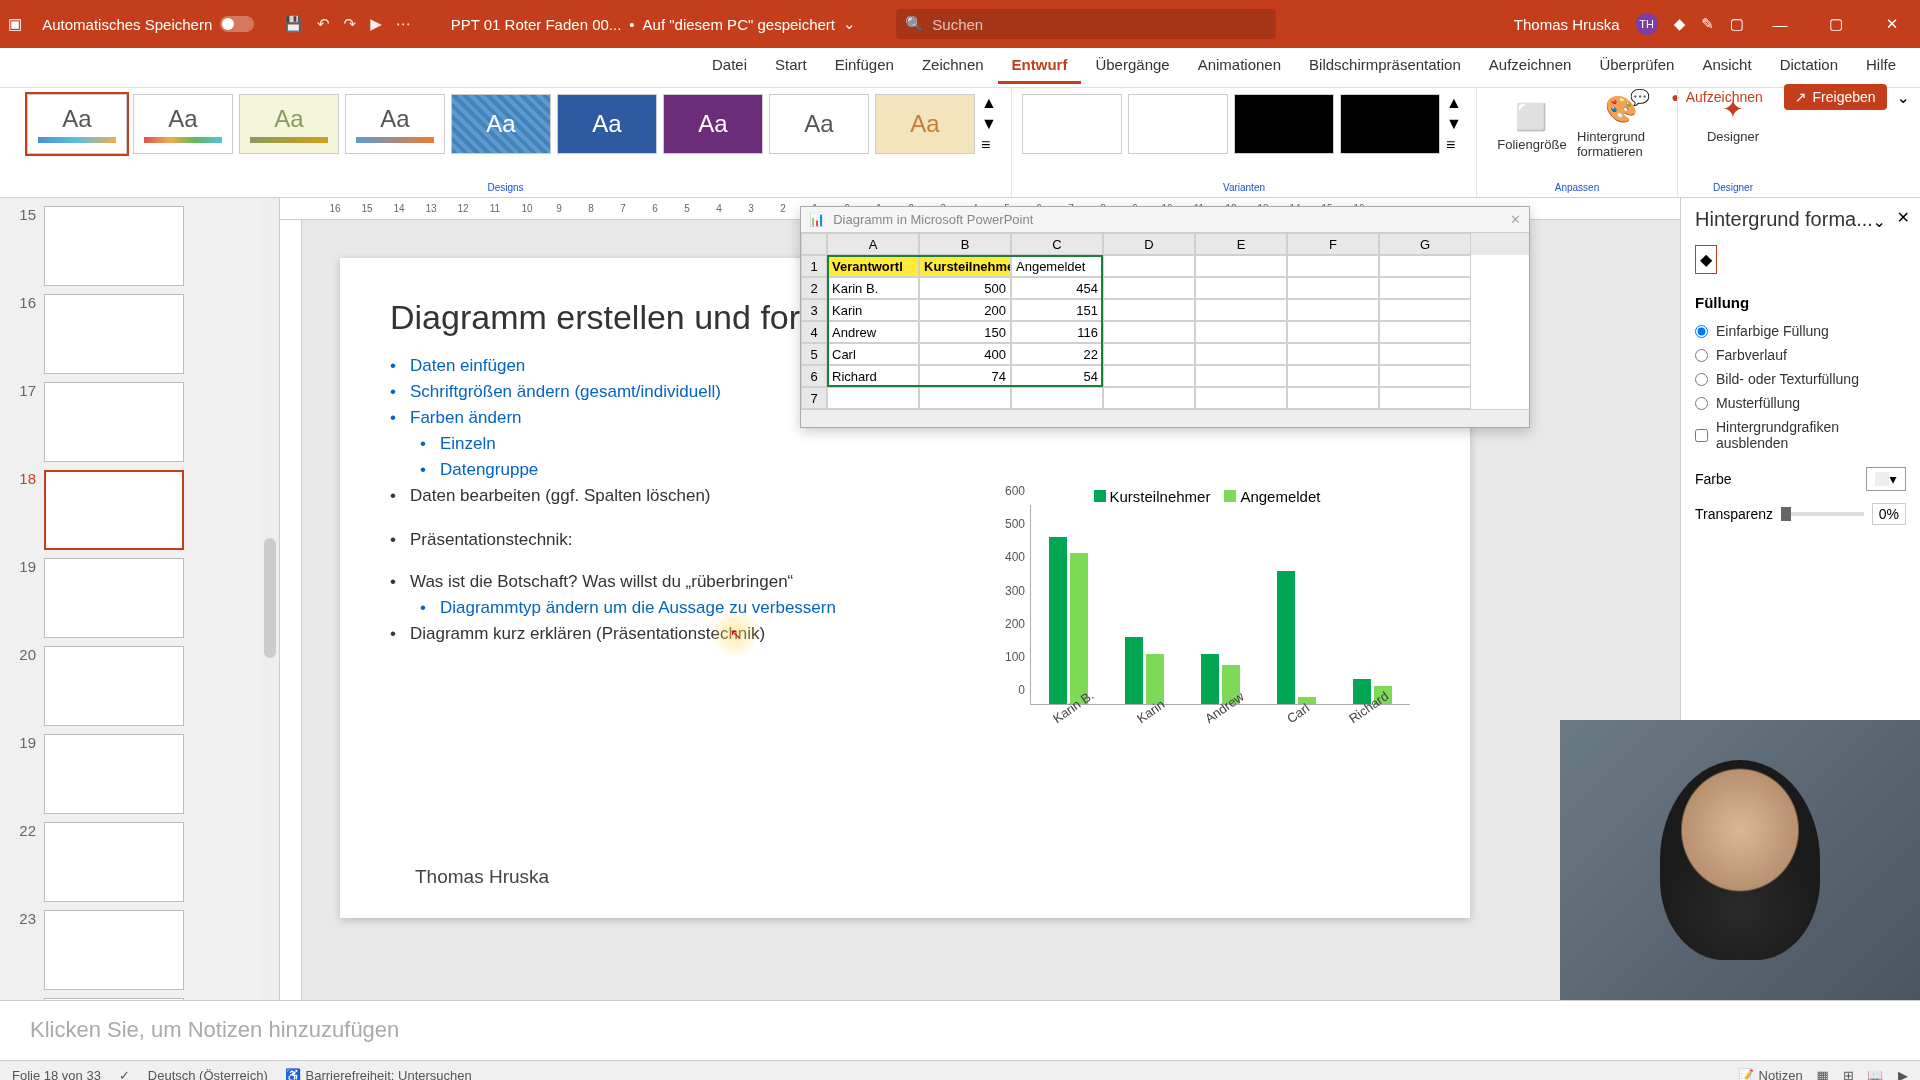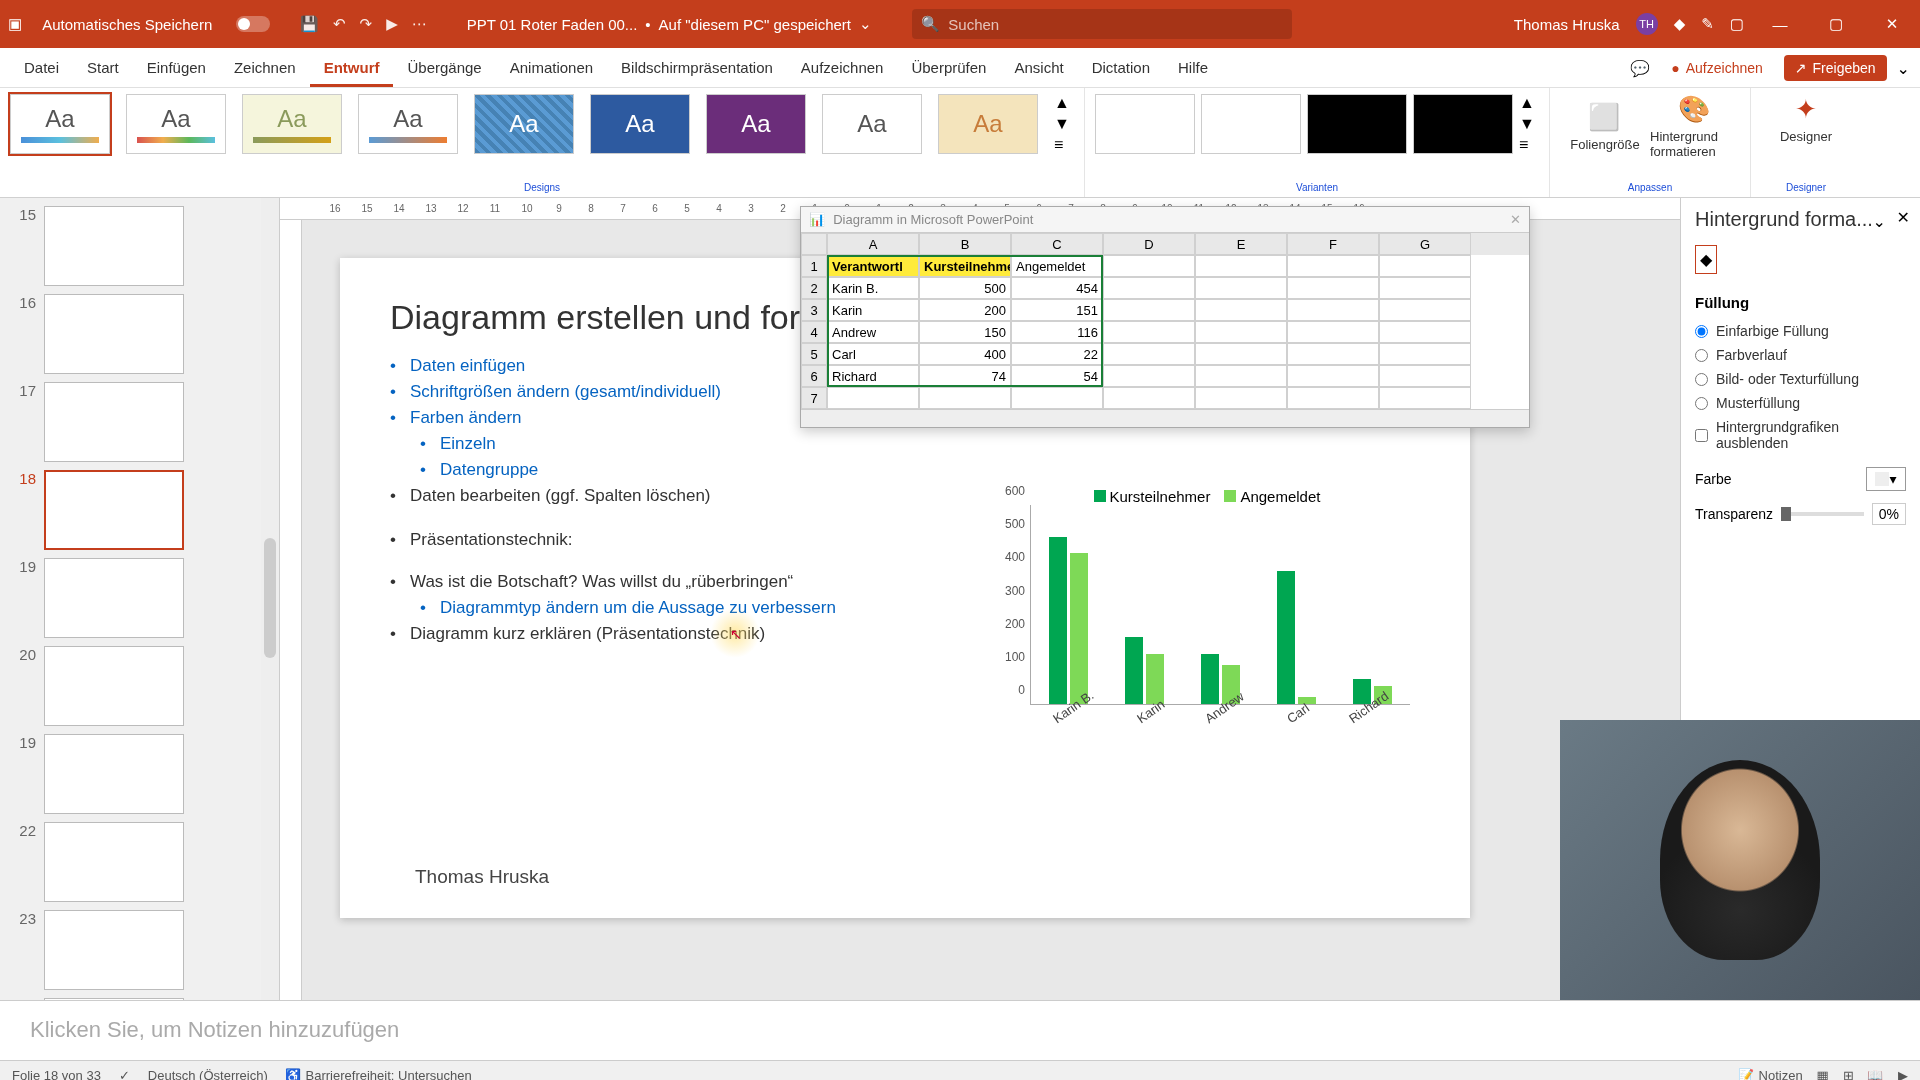--- a/index.html
+++ b/index.html
@@ -1,45 +1,45 @@
 <!DOCTYPE html>
 <html><head>
 <meta charset="utf-8">
 <style>
 * { margin: 0; padding: 0; box-sizing: border-box; font-family: "Segoe UI", sans-serif; }
 body { background: #f3f3f3; width: 1920px; height: 1080px; overflow: hidden; position: relative; transform-origin: top left; }
 
 
 .titlebar { background: #c43e1c; height: 48px; display: flex; align-items: center; color: #fff; font-size: 15px; padding: 0 8px; }
 .titlebar .left { display: flex; align-items: center; gap: 10px; }
-.titlebar .autosave { display: flex; align-items: center; gap: 24px; margin: 0 10px; justify-content: space-between; }
+.titlebar .autosave { display: flex; align-items: center; gap: 8px; margin: 0 10px; justify-content: space-between; }
 .toggle { width: 34px; height: 16px; border-radius: 8px; background: rgba(255,255,255,.3); position: relative; }
 .toggle::after { content:""; position:absolute; width:12px; height:12px; background:#fff; border-radius:50%; top:2px; left:2px; }
 .qat { display:flex; gap:14px; margin-left:10px; }
 .qat span { opacity:.9; }
 .filename { margin-left: 30px; display:flex; align-items:center; gap:8px; }
 .searchbox { margin-left: 30px; background: rgba(0,0,0,.15); border-radius: 4px; height: 30px; width: 380px; display:flex; align-items:center; padding:0 10px; gap:8px; }
 .titlebar .right { margin-left:auto; display:flex; align-items:center; gap:16px; }
 .avatar { width:22px; height:22px; border-radius:50%; background:#7b3fa3; color:#fff; font-size:11px; display:flex; align-items:center; justify-content:center; }
 .winbtn { width:40px; text-align:center; }
 
 
-.ribbon-tabs { background:#fff; height:40px; display:flex; align-items:flex-end; padding:0 10px; border-bottom:1px solid #e0e0e0; }
+.ribbon-tabs { background:#fff; height:40px; display:flex; align-items:flex-end; padding:0 10px; border-bottom:1px solid #e0e0e0;flex-direction:column; }
 .rtab { padding:8px 14px; font-size:15px; color:#333; cursor:pointer; }
 .rtab.active { border-bottom:3px solid #c43e1c; color:#c43e1c; font-weight:600; }
 .ribbon-right { margin-left:auto; display:flex; align-items:center; gap:10px; padding-bottom:6px; }
 .rbtn { display:flex; align-items:center; gap:6px; padding:4px 10px; font-size:14px; border:1px solid transparent; border-radius:4px; }
 .rbtn.rec { color:#c43e1c; }
 .rbtn.share { background:#c43e1c; color:#fff; }
 
 
 .ribbon { background:#fff; height:110px; display:flex; border-bottom:1px solid #d0d0d0; }
 .rgroup { border-right:1px solid #e5e5e5; padding:6px 10px 2px; display:flex; flex-direction:column; }
 .rgroup .label { font-size:10px; color:#1d4ed8; text-align:center; margin-top:auto; padding:2px 0; }
-.designs { display:flex; gap:16px; }
+.designs { display:flex; gap:6px;margin-left:17px; }
 .dthumb { width:100px; height:60px; border:1px solid #ccc; background:#fff; display:flex; flex-direction:column; align-items:center; justify-content:center; position:relative; }
 .dthumb.sel { outline:2px solid #c43e1c; }
 .dthumb .aa { font-size:24px; color:#555; }
 .dthumb .bar { height:6px; width:80%; margin-top:4px; }
 .variants { display:flex; gap:6px; }
 .vthumb { width:100px; height:60px; border:1px solid #ccc; background:#fff; }
 .vthumb.dark { background:#000; }
 .bigbtn { display:flex; flex-direction:column; align-items:center; justify-content:center; width:90px; font-size:13px; color:#333; gap:4px; }
 .bigbtn .ico { font-size:26px; color:#c43e1c; }
 

